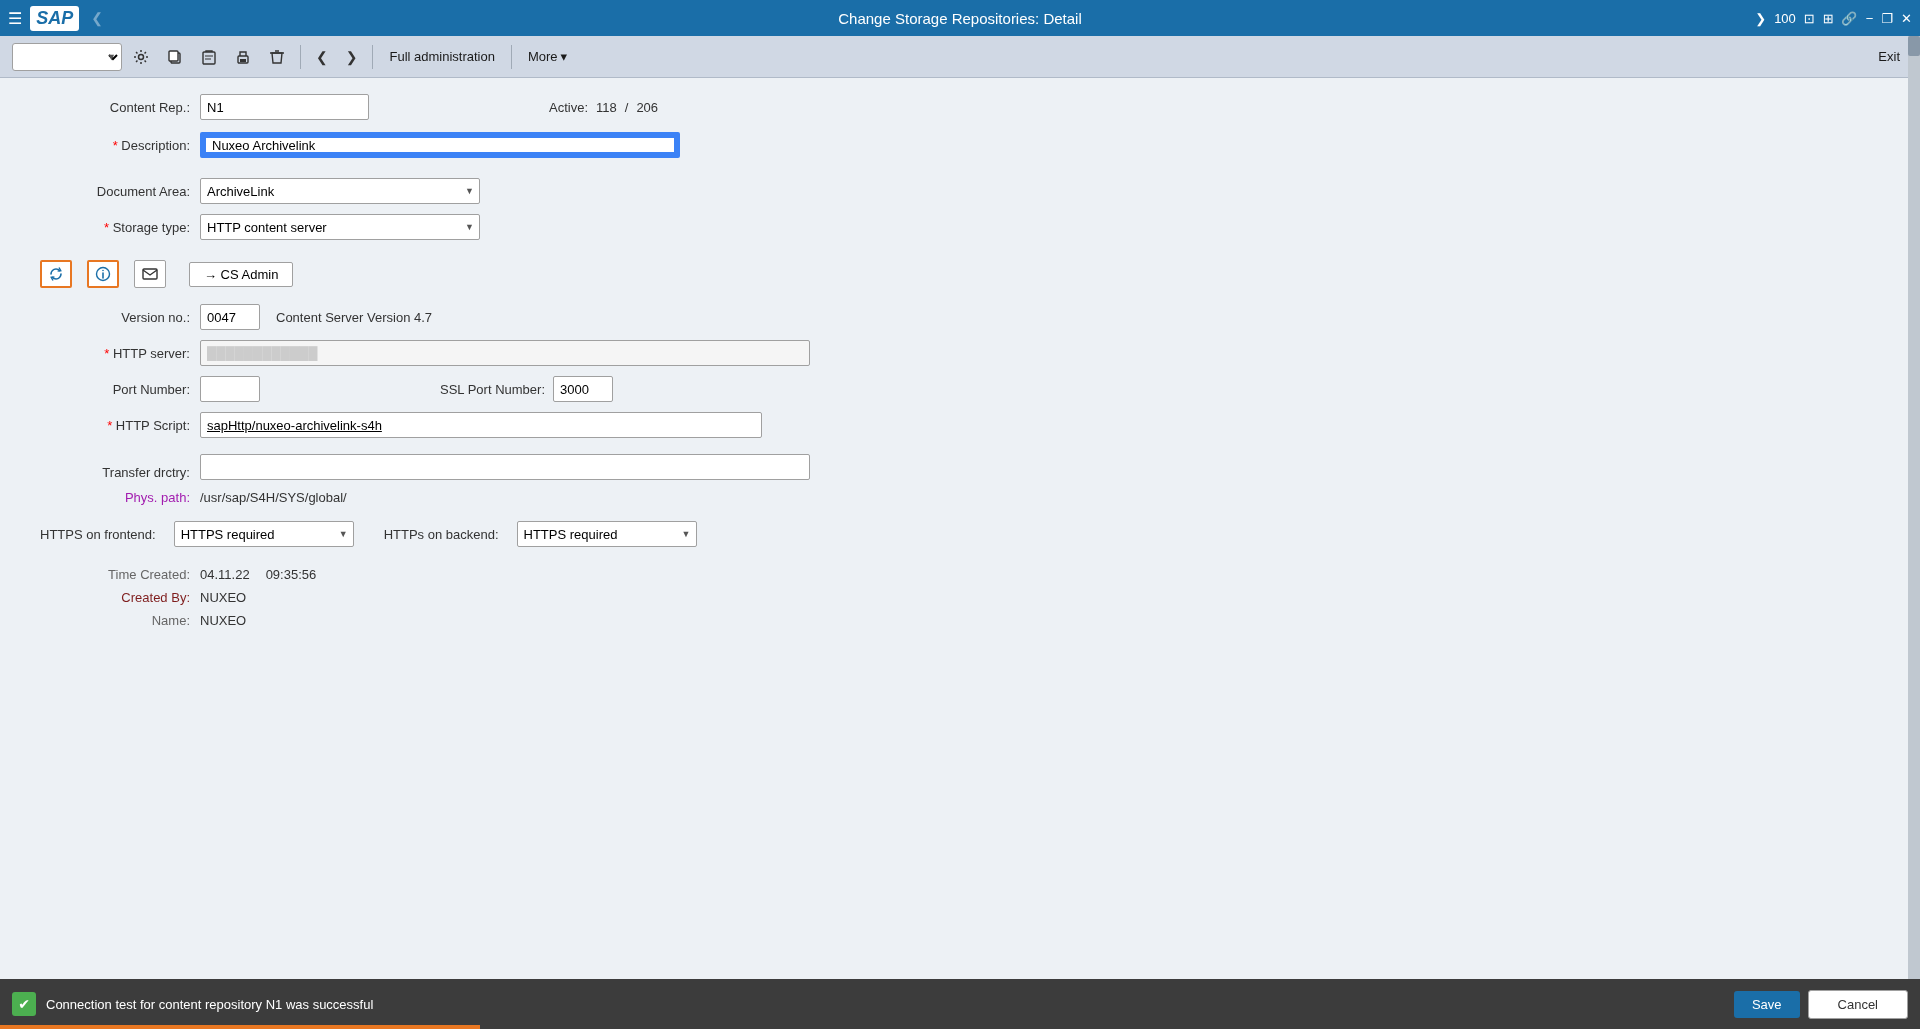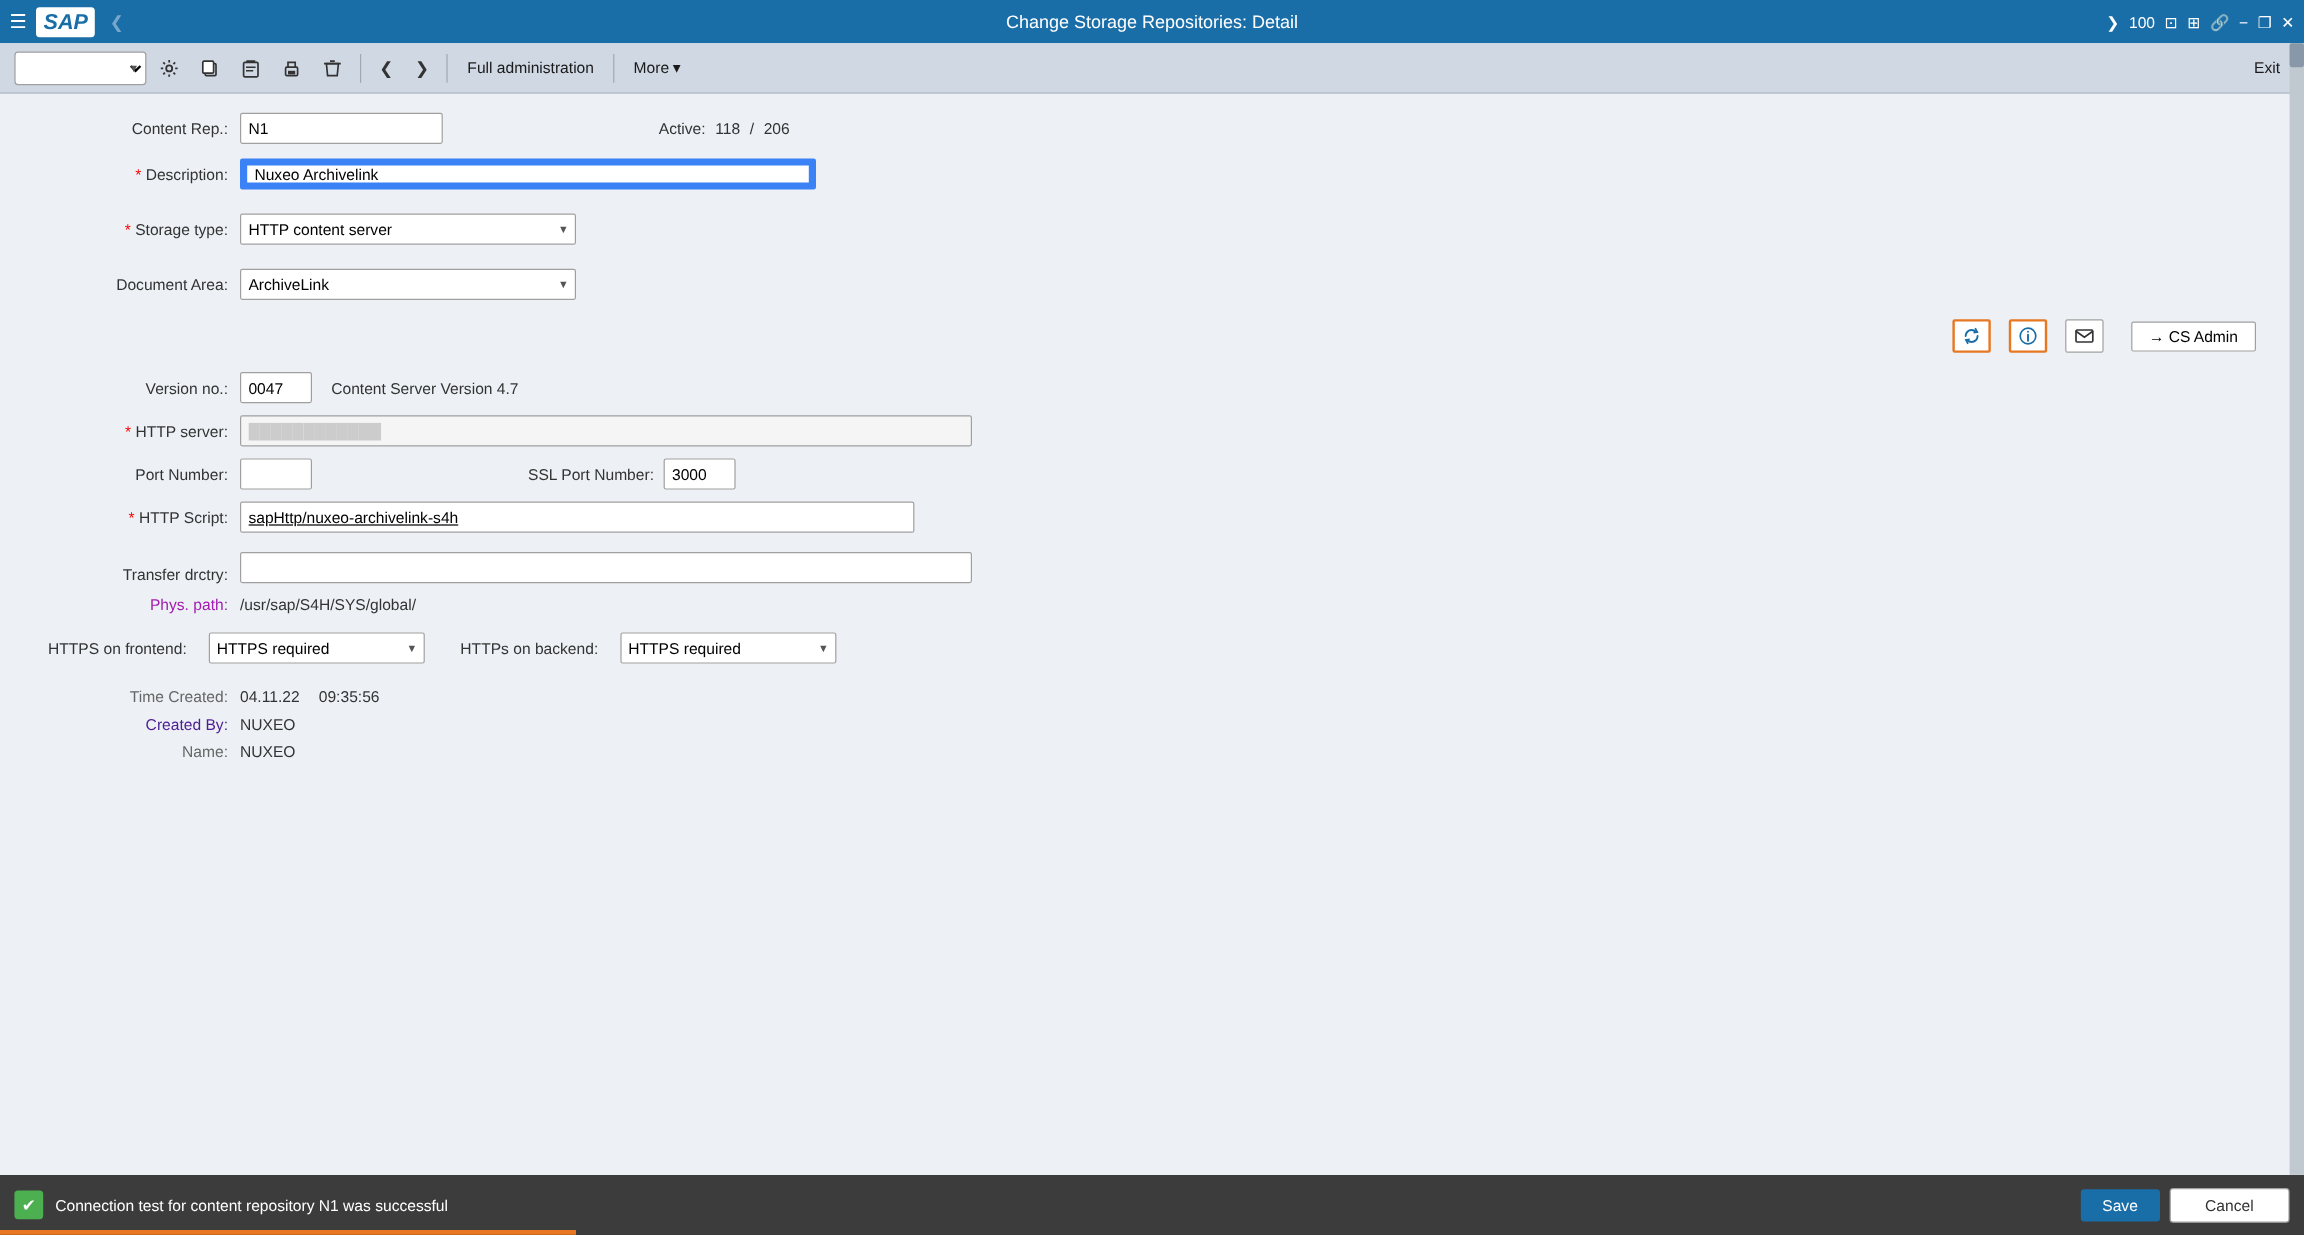--- a/index.html
+++ b/index.html
@@ -131,21 +131,21 @@
       right: 6px;
       top: 50%;
       transform: translateY(-50%);
       pointer-events: none;
       color: #555;
     }
 
     
     .action-buttons-row {
       display: flex;
-      justify-content: flex-end;
+      justify-content: flex-start;
       align-items: center;
       gap: 15px;
       margin: 16px 0;
     }
     .icon-btn {
       width: 32px;
       height: 28px;
       background: white;
       border: 1px solid #a0a0a0;
       cursor: pointer;
@@ -329,37 +329,37 @@
   </div>
 
   <div style="display:flex; align-items:center; margin-bottom:20px;">
     <div style="width:160px; text-align:right; padding-right:10px; font-size:13px; color:#333;">
       <span style="color:red;">*</span>
       <span>Description:</span>
     </div>
     <input type="text" class="form-input highlighted" style="width: 480px;" value="Nuxeo Archivelink">
   </div>
 
-  <div style="display:flex; align-items:center; margin-bottom:20px;">
-    <div style="width:160px; text-align:right; padding-right:10px; font-size:13px; color:#333;">
-      <span style="color:red;">*</span>
-      <span>Storage type:</span>
-    </div>
-    <div class="select-wrapper">
-      <select class="select-field" style="width:280px;">
-        <option>HTTP content server</option>
-      </select>
-    </div>
-  </div>
-
   <div style="display:flex; align-items:center; margin-bottom:10px;">
     <div style="width:160px; text-align:right; padding-right:10px; font-size:13px; color:#333;">Document Area:</div>
     <div class="select-wrapper">
       <select class="select-field" style="width:280px;">
         <option>ArchiveLink</option>
+      </select>
+    </div>
+  </div>
+
+  <div style="display:flex; align-items:center; margin-bottom:20px;">
+    <div style="width:160px; text-align:right; padding-right:10px; font-size:13px; color:#333;">
+      <span style="color:red;">*</span>
+      <span>Storage type:</span>
+    </div>
+    <div class="select-wrapper">
+      <select class="select-field" style="width:280px;">
+        <option>HTTP content server</option>
       </select>
     </div>
   </div>
 
   <div class="action-buttons-row">
     <button class="icon-btn highlighted-orange" title="Sync">
       <svg width="16" height="16" viewBox="0 0 16 16" fill="none">
         <path d="M3 8C3 5.24 5.24 3 8 3c1.5 0 2.84.65 3.77 1.68" stroke="#1a6ea8" stroke-width="1.6" stroke-linecap="round"></path>
         <path d="M13 8c0 2.76-2.24 5-5 5-1.5 0-2.84-.65-3.77-1.68" stroke="#1a6ea8" stroke-width="1.6" stroke-linecap="round"></path>
         <path d="M11 1.5l1.77 3.18-3.18.5" stroke="#1a6ea8" stroke-width="1.4"></path>
@@ -444,21 +444,21 @@
     </div>
   </div>
 
   <div style="margin-top:20px;">
     <div style="display:flex; align-items:center; margin-bottom:8px;">
       <div style="width:160px; text-align:right; padding-right:10px; font-size:13px; color:#666;">Time Created:</div>
       <span style="font-size:13px; color:#333; margin-right:16px;">04.11.22</span>
       <span style="font-size:13px; color:#333;">09:35:56</span>
     </div>
     <div style="display:flex; align-items:center; margin-bottom:8px;">
-      <div style="width:160px; text-align:right; padding-right:10px; font-size:13px; color:#4c1d95;">Created By:</div>
+      <div style="width:160px; text-align:right; padding-right:10px; font-size:13px; color:#7f1d1d;">Created By:</div>
       <span style="font-size:13px; color:#333;">NUXEO</span>
     </div>
     <div style="display:flex; align-items:center; margin-bottom:8px;">
       <div style="width:160px; text-align:right; padding-right:10px; font-size:13px; color:#666;">Name:</div>
       <span style="font-size:13px; color:#333;">NUXEO</span>
     </div>
   </div>
 
 </div>
 

